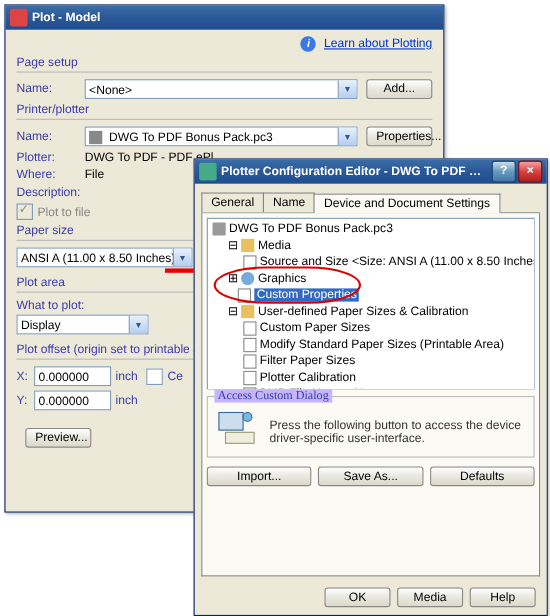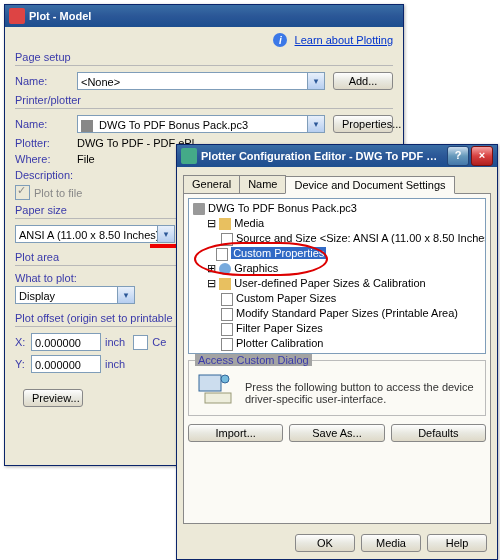--- a/index.html
+++ b/index.html
@@ -169,24 +169,25 @@
   .tree-ico.gear { background:#77aadd; border-radius:50%; }
   .tree-sel { background:#316ac5; color:#fff; padding:0 2px; }
   .fieldset {
     border:1px solid #bbb;
     margin-top:6px;
     padding: 8px 6px 10px 6px;
     position:relative;
   }
   .fieldset .legend {
     position:absolute; top:-7px; left:6px;
-    background:#a3a3a3;
+    background:#c4b5fd;
     padding:0 3px;
     color:#3a3aaa;
     font-size:11px;
+    font-family:Liberation Serif, serif;
   }
   .fieldset .inner { display:flex; align-items:flex-end; }
   .device-ico { width:40px;height:36px; margin-right:10px; }
   .ring {
     border: 2px solid #d00;
     border-radius: 50% / 70%;
     position: absolute;
     pointer-events:none;
   }
   .btn-row { display:flex; justify-content:flex-start; margin-top:8px; gap:6px; }
@@ -298,22 +299,22 @@
     <div class="tabs">
       <div class="tab">General</div>
       <div class="tab">Name</div>
       <div class="tab active">Device and Document Settings</div>
     </div>
     <div class="tab-body">
       <div class="tree" style="position:relative">
         <div class="node ind0"><span class="tree-ico printer"></span><span>DWG To PDF Bonus Pack.pc3</span></div>
         <div class="node ind1">⊟ <span class="tree-ico folder"></span><span>Media</span></div>
         <div class="node ind2"><span class="tree-ico page"></span><span>Source and Size &lt;Size: ANSI A (11.00 x 8.50 Inches)&gt;</span></div>
+        <div class="node ind1">⊞ <span class="tree-ico gear"></span><span>Graphics</span></div>
         <div class="node ind1">&nbsp;&nbsp; <span class="tree-ico page"></span><span class="tree-sel">Custom Properties</span></div>
-        <div class="node ind1">⊞ <span class="tree-ico gear"></span><span>Graphics</span></div>
         <div class="node ind1">⊟ <span class="tree-ico folder"></span><span>User-defined Paper Sizes &amp; Calibration</span></div>
         <div class="node ind2"><span class="tree-ico page"></span><span>Custom Paper Sizes</span></div>
         <div class="node ind2"><span class="tree-ico page"></span><span>Modify Standard Paper Sizes (Printable Area)</span></div>
         <div class="node ind2"><span class="tree-ico page"></span><span>Filter Paper Sizes</span></div>
         <div class="node ind2"><span class="tree-ico page"></span><span>Plotter Calibration</span></div>
         <div class="node ind2"><span class="tree-ico page"></span><span>PMP File Name &lt;None&gt;</span></div>
         <div class="ring" style="left:5px;top:43px;width:130px;height:30px"></div>
       </div>
 
       <div class="fieldset">

